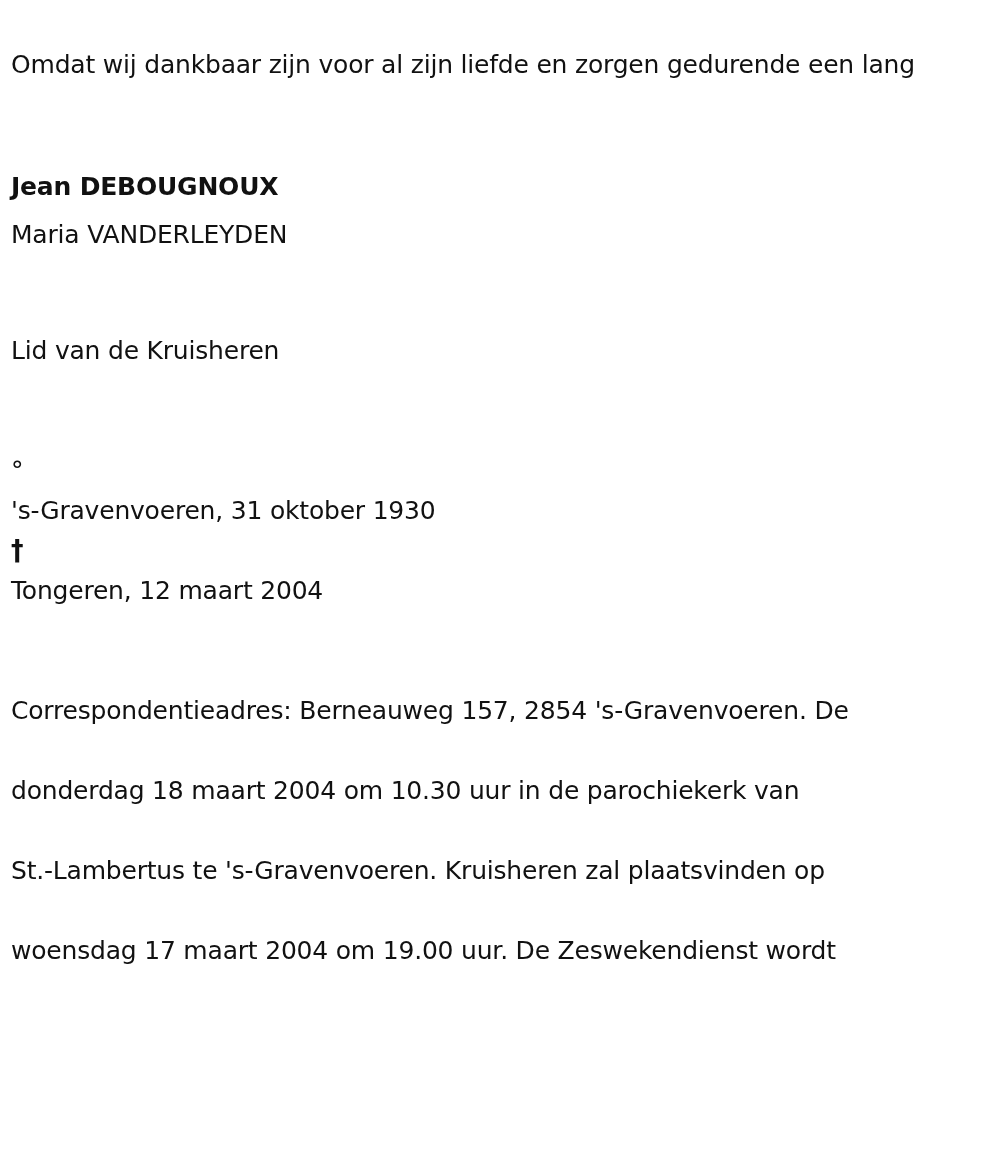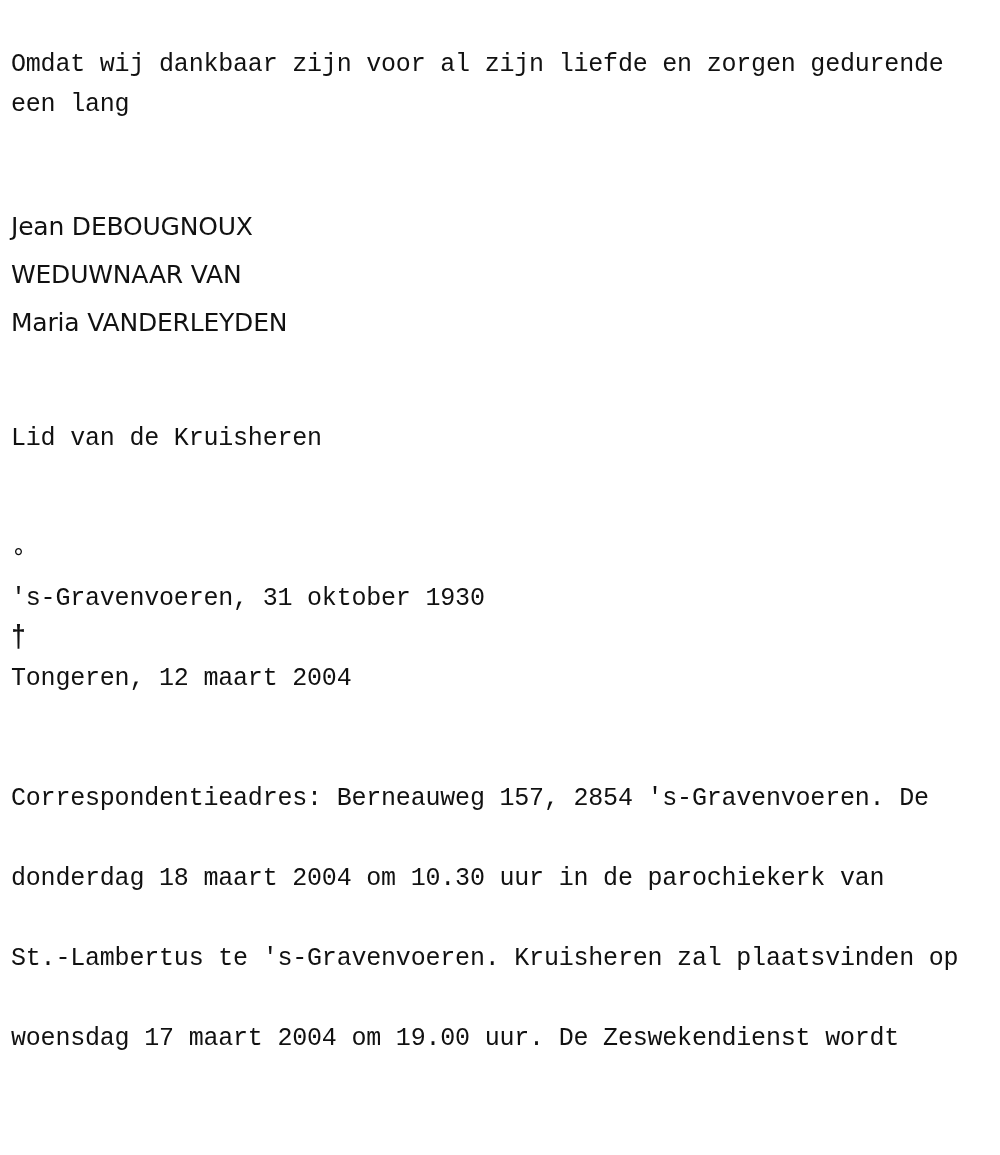--- a/index.html
+++ b/index.html
@@ -19,53 +19,51 @@
     }
     .doc {
       position: absolute;
       left: 11px;
       top: 5px;
       width: 985px;
     }
     .para {
       margin: 0 0 40px 0;
       white-space: pre-line;
-      font-family: Liberation Mono, monospace;
     }
     .name-block .line {
       display: block;
       height: 48px;
       line-height: 48px;
     }
     .name-block {
       margin-top: -2px;
       margin-bottom: 32px;
     }
     .deceased-name {
-      font-weight: normal;
+      font-weight: bold;
     }
     .cross {
       font-weight: bold;
       display: inline-block;
       transform: scaleY(1.15);
     }
     .line { display: block; }
   </style>
 </head>
 <body>
 
 <div class="doc">
 
   <p class="para">
     <span class="line">Omdat wij dankbaar zijn voor al zijn liefde en zorgen gedurende een lang</span>
   </p>
 
   <div class="name-block">
     <span class="line deceased-name">Jean DEBOUGNOUX</span>
-    <span class="line">WEDUWNAAR VAN</span>
     <span class="line">Maria VANDERLEYDEN</span>
   </div>
 
   <p class="para">
     <span>Lid van de Kruisheren</span>
   </p>
 
   <p class="para">
     <span>°</span>
     <span>'s-Gravenvoeren, 31 oktober 1930</span>

